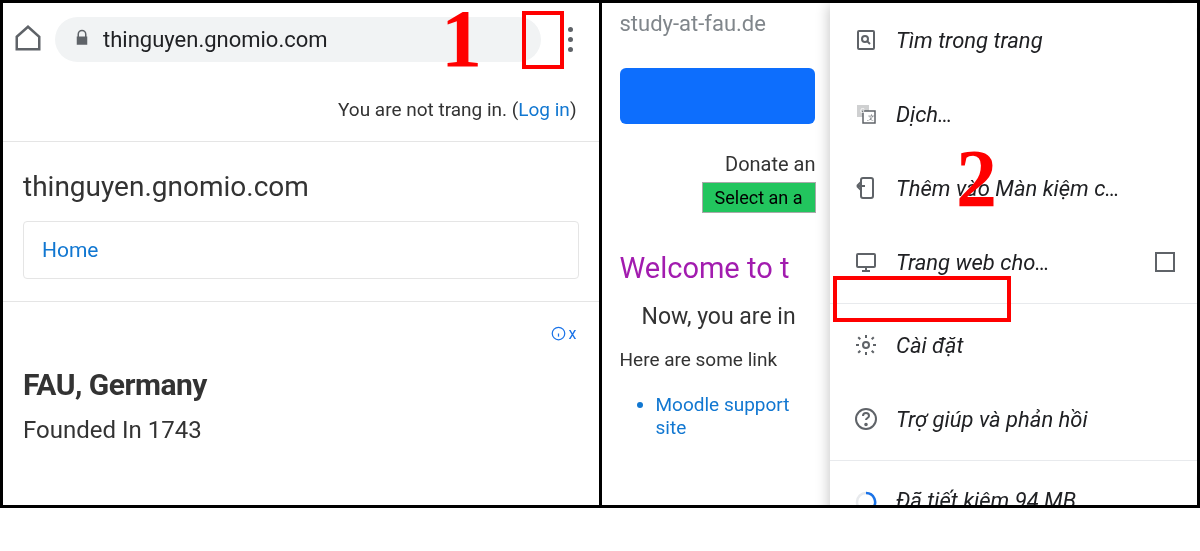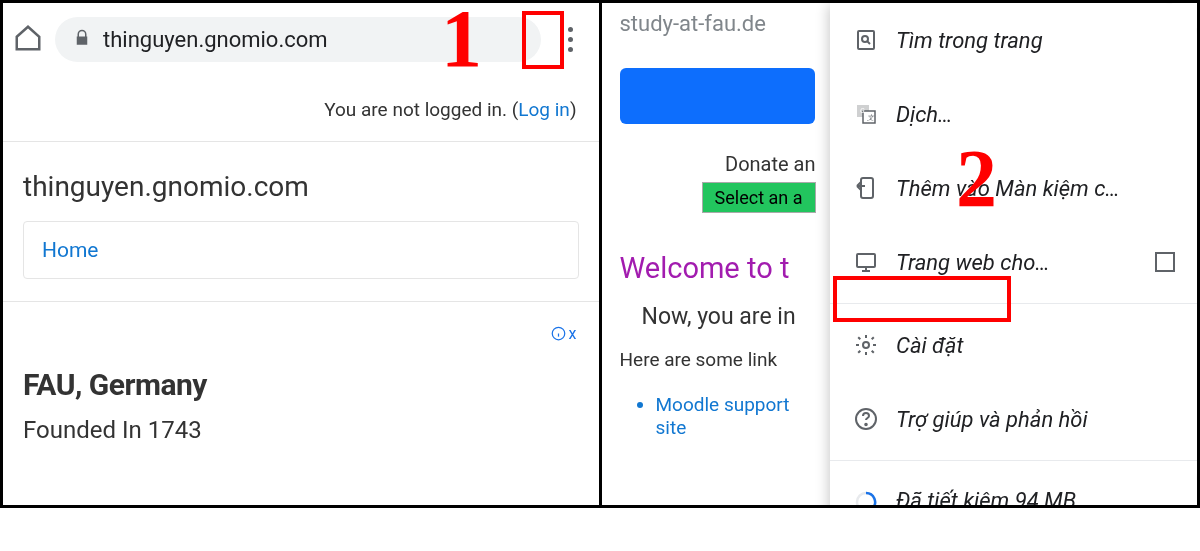--- a/index.html
+++ b/index.html
@@ -81,21 +81,21 @@
       <div class="kebab">
         <span></span>
           <span></span>
           <span></span>
       </div>
     </div>
     <div class="kebab-highlight"></div>
     <div class="step-number-1">1</div>
 
     <div class="login-row">
-      <span>You are not logged in. (</span><a href="#" class="login-link">Log in</a><span>)</span>
+      <span>You are not trang in. (</span><a href="#" class="login-link">Log in</a><span>)</span>
     </div>
 
     <div class="site-title">thinguyen.gnomio.com</div>
     <div class="nav-box">
       <a href="#" class="nav-home">Home</a>
     </div>
 
     <div class="ads-row">
       <span class="ad-info-icon">
         <svg width="15" height="15" viewBox="0 0 24 24" fill="none" stroke="#1a73e8" stroke-width="2">

